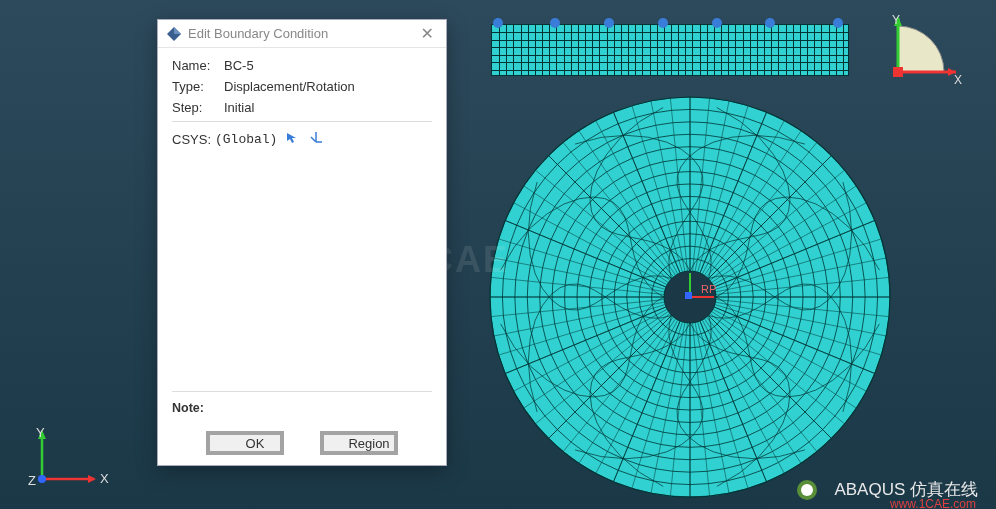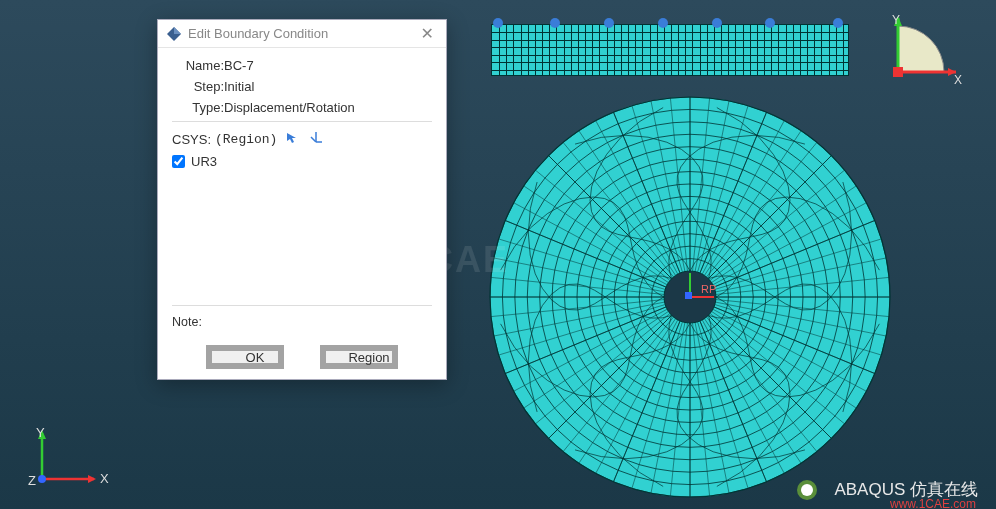--- a/index.html
+++ b/index.html
@@ -7,57 +7,57 @@
     width: 996px; height: 509px;
     background: linear-gradient(to bottom, #2d4a5c 0%, #1b3847 100%);
     font-family: "Segoe UI", Arial, sans-serif;
     font-size: 13px; color: #333;
     position: relative; overflow: hidden;
   }
 
   
   .dialog {
     position: absolute; left: 157px; top: 19px;
-    width: 290px; height: 361px;
+    width: 290px; height: 447px;
     background: #fff; border: 1px solid #aab;
     box-shadow: 0 5px 20px rgba(0,0,0,.3);
   }
   .titlebar {
     height: 28px; display: flex; align-items: center;
     padding: 0 8px; border-bottom: 1px solid #e5e5e5;
     color: #888;
   }
   .titlebar .icon { width: 16px; height: 16px; margin-right: 6px; }
   .titlebar .title { flex: 1; font-size: 13px; }
   .titlebar .close { color: #888; font-size: 16px; cursor: pointer; padding: 0 4px; }
   .dlg-body { padding: 10px 14px 0 14px; }
   .row { display: flex; margin-bottom: 6px; align-items: center; }
-  .row .lbl { width: 52px; color: #333; text-align: right; }
+  .row .lbl { width: 52px; color: #333; }
   .row .val { color: #333; }
   .pick-icon { margin-left: 8px; color: #3a7dd8; }
   .sep { border-top: 1px solid #ddd; margin: 6px 0 8px 0; }
   .csys-row { display: flex; align-items: center; margin-bottom: 6px; }
   .csys-row .lbl { margin-right: 4px; }
   .csys-row .val { font-family: "Courier New", monospace; }
   .csys-icons { margin-left: 8px; display: flex; gap: 10px; align-items: center; }
   .dof { display: flex; align-items: center; margin: 4px 0; gap: 6px; }
   .dof input { width: 13px; height: 13px; }
   .note {
     position: absolute; bottom: 48px; left: 14px; right: 14px;
     border-top: 1px solid #ddd; padding-top: 8px;
     display: flex; font-size: 12.5px; line-height: 1.35;
   }
-  .note .nlbl { font-weight: normal; margin-right: 4px; white-space: nowrap; }
+  .note .nlbl { font-weight: bold; margin-right: 4px; white-space: nowrap; }
   .btn-row {
     position: absolute; bottom: 10px; left: 0; right: 0;
     display: flex; justify-content: center; gap: 36px;
   }
   .btn {
     width: 78px; height: 24px; background: #f0f0f0;
-    border: 6px solid #a3a3a3; color: #333;
+    border: 4px solid #a3a3a3; color: #333;
     display: flex; align-items: center; justify-content: center;
     cursor: pointer; font-size: 13px; padding-left: 20px;
   }
 
   
   .rect-mesh {
     position: absolute; left: 491px; top: 24px;
     width: 358px; height: 52px;
     background: #31d1d1; border: 1px solid #003333;
   }
@@ -319,55 +319,51 @@
     <svg class="icon" viewBox="0 0 16 16">
       <polygon points="8,1 15,8 8,15 1,8" fill="#3a5f8f"></polygon>
       <polygon points="8,1 15,8 8,8" fill="#6a8fbf"></polygon>
     </svg>
     <span class="title">Edit Boundary Condition</span>
     <span class="close">✕</span>
   </div>
   <div class="dlg-body">
     <div class="row">
       <span class="lbl">Name:</span>
-      <span class="val">BC-7</span>
+      <span class="val">BC-5</span>
+    </div>
+    <div class="row">
+      <span class="lbl">Type:</span>
+      <span class="val">Displacement/Rotation</span>
     </div>
     <div class="row">
       <span class="lbl">Step:</span>
       <span class="val">Initial</span>
     </div>
-    <div class="row">
-      <span class="lbl">Type:</span>
-      <span class="val">Displacement/Rotation</span>
-    </div>
     <div class="sep"></div>
     <div class="csys-row">
       <span class="lbl">CSYS:</span>
-      <span class="val">(Region)</span>
+      <span class="val">(Global)</span>
       <span class="csys-icons">
         <span>
           <svg width="14" height="14" viewBox="0 0 14 14">
               <path d="M2,2 L2,10 L5,8 L7,12 L9,11 L7,7 L11,7 Z" fill="#3a7dd8"></path>
             </svg>
         </span>
         <span>
           <svg width="15" height="15" viewBox="0 0 15 15">
               <g stroke="#3a7dd8" stroke-width="1.5">
                 <line x1="7" y1="12" x2="7" y2="2"></line>
                 <line x1="7" y1="12" x2="13" y2="12"></line>
                 <line x1="7" y1="12" x2="2" y2="7"></line>
               </g>
             </svg>
         </span>
       </span>
     </div>
-    <label class="dof">
-      <input type="checkbox" checked="" style="">
-      <span>UR3</span>
-    </label>
   </div>
   <div class="note">
     <span class="nlbl">Note:</span>
   </div>
   <div class="btn-row">
     <div class="btn">OK</div>
     <div class="btn">Region</div>
   </div>
 </div>
 

